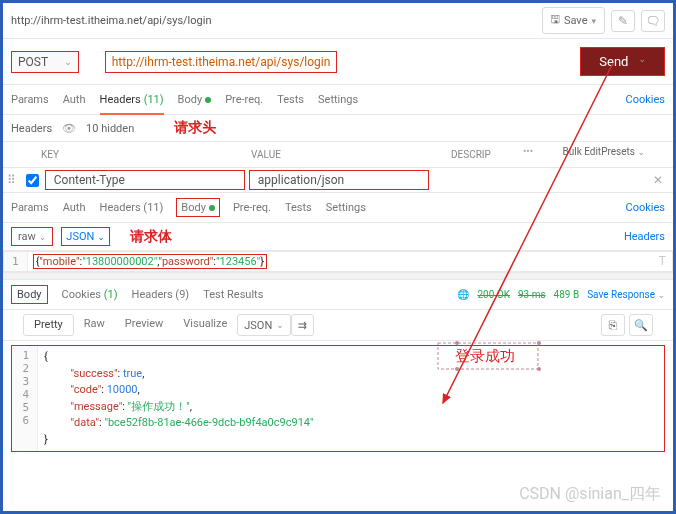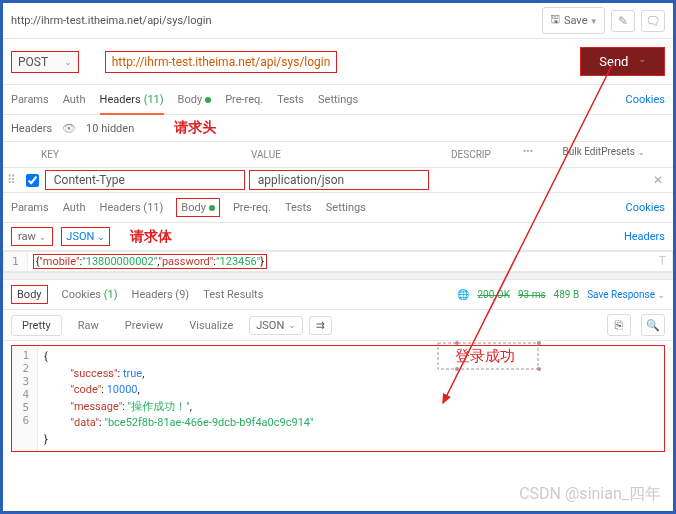--- a/index.html
+++ b/index.html
@@ -42,21 +42,21 @@
 .code{padding:3px 6px;font-family:Menlo,Consolas,monospace;font-size:11px;flex:1}
 .code .b{color:#222}.code .k{color:#c0392b}.code .s{color:#27ae60}
 .boxed{outline:1.5px solid #d22;display:inline-block;padding:0 2px}
 .gap{height:8px;background:#f2f2f2;border-top:1px solid #e8e8e8;border-bottom:1px solid #e8e8e8}
 .resp-tabs{display:flex;align-items:center;padding:0 8px;height:30px;gap:14px;font-size:11px;color:#777;border-bottom:1px solid #e8e8e8}
 .btab{border:1.5px solid #d22;padding:2px 5px;color:#444}
 .meta{margin-left:auto;display:flex;gap:8px;align-items:center;font-size:10px}
 .status{color:#2fa84f}
 .strike{text-decoration:line-through}
 .save-resp{color:#097bed}
-.view-tabs{display:flex;align-items:center;padding:4px 8px;gap:6px;border-bottom:1px solid #e8e8e8;font-size:11px}
+.view-tabs{display:flex;padding:4px 20px;border-bottom:1px solid #e8e8e8;font-size:11px}
 .vt{padding:3px 10px;color:#777}
 .vt.active{background:#fff;border:1px solid #ddd;border-radius:3px;color:#444}
 .sel{border:1px solid #ddd;padding:2px 6px;display:flex;gap:4px;align-items:center;border-radius:3px;color:#666}
 .resp-editor{display:flex;border:1.5px solid #d22;margin:4px 8px}
 .resp-editor .gutter{min-width:26px}
 .resp-editor .code{line-height:1.5}
 .num{color:#2b7de9}.bool{color:#2b7de9}
 svg.overlay{position:absolute;top:0;left:0;pointer-events:none}
 .wm{position:absolute;right:12px;bottom:6px;color:#ccc;font-size:16px}
 .ribox{width:24px;height:22px;border:1px solid #ddd;border-radius:3px;display:flex;align-items:center;justify-content:center;margin-left:auto}

